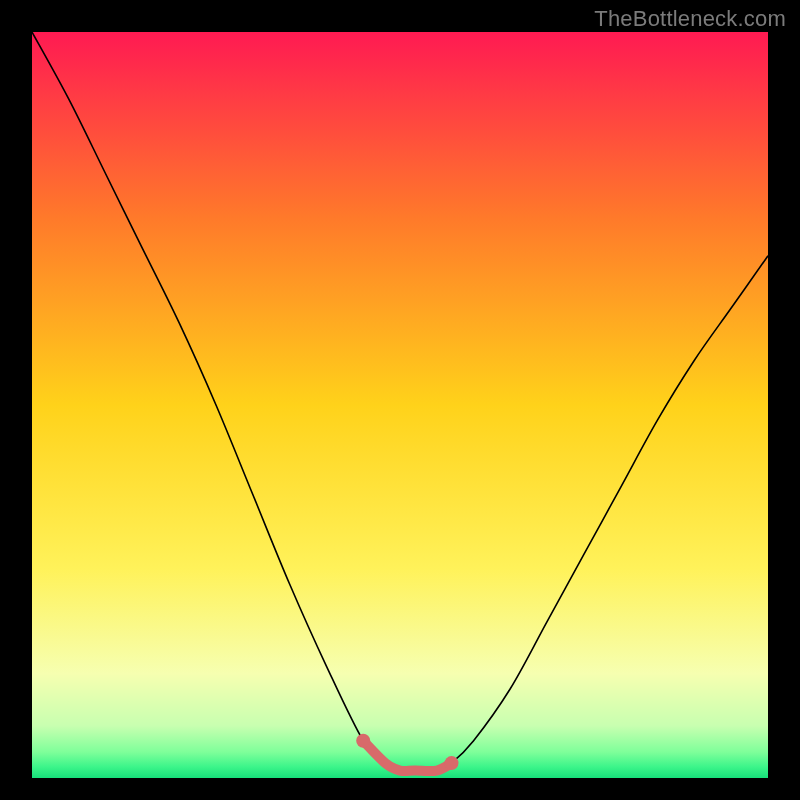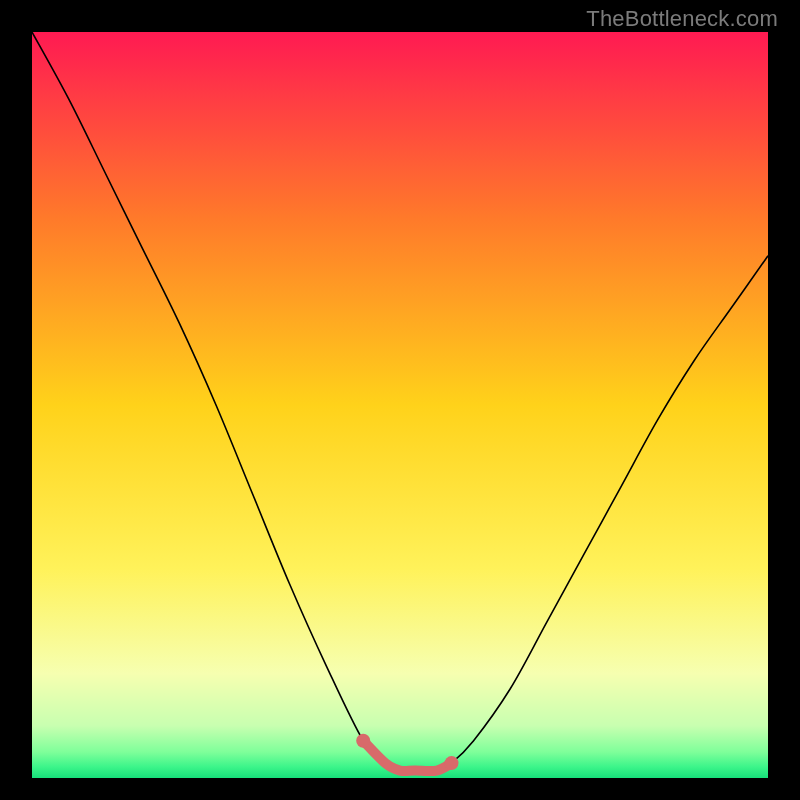--- a/index.html
+++ b/index.html
@@ -23,21 +23,21 @@
     position: absolute;
     top: 32px;
     left: 32px;
     width: 736px;
     height: 746px;
     overflow: hidden;
   }
   .watermark {
     position: absolute;
     top: 6px;
-    right: 22px;
+    right: 14px;
     color: #7b7b7b;
     font-size: 22px;
     font-weight: 500;
     letter-spacing: 0.2px;
   }
   svg {
     display: block;
   }
   .curve {
     fill: none;

